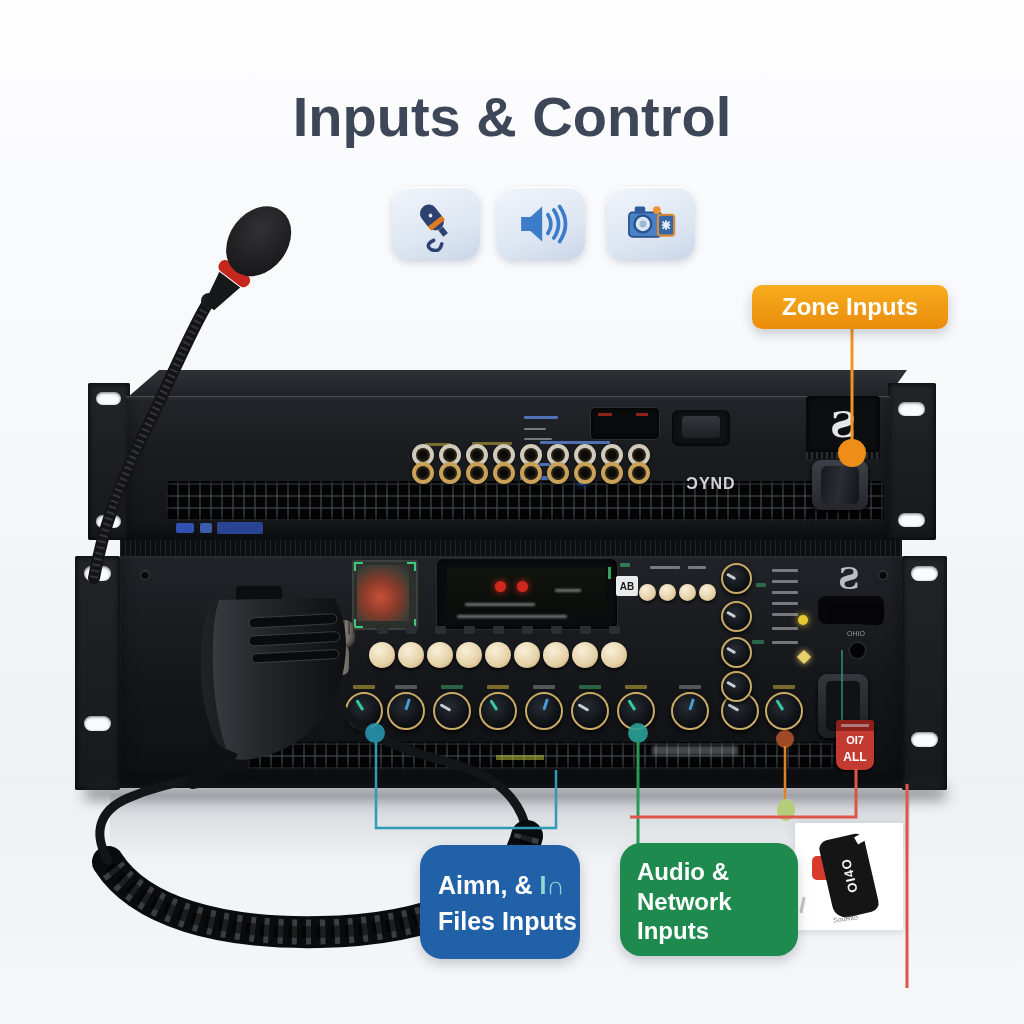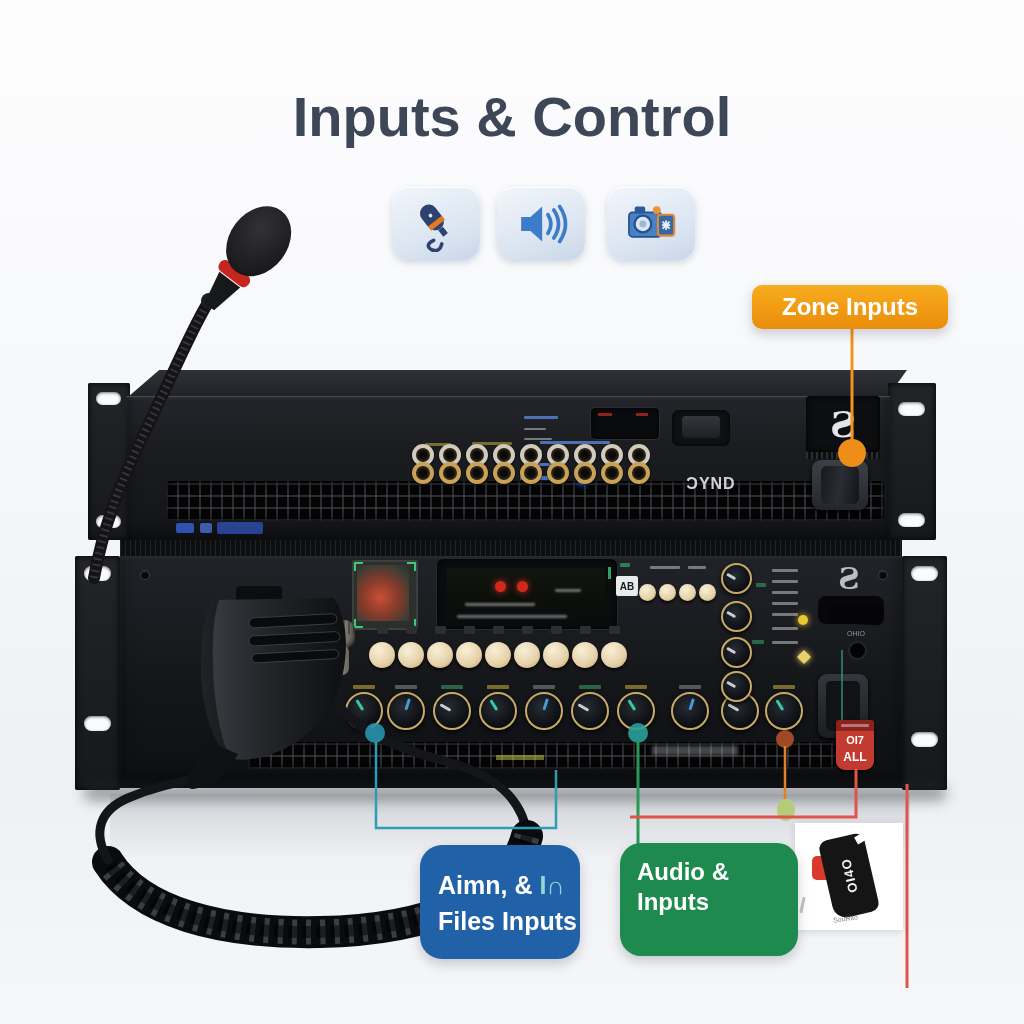--- a/index.html
+++ b/index.html
@@ -362,16 +362,17 @@
     <div class="abs" style="left:38px;top:92px;color:#6a6d72;font-size:7px;transform:rotate(-8deg);opacity:.85;">SouRito</div>
     <div class="abs" style="left:6px;top:74px;width:3px;height:16px;background:#9a9da2;opacity:.6;transform:rotate(12deg);"></div>
   </div>
 
   <div class="abs badge badge-blue">
     <div class="l1"><span>Aimn, &amp; </span><span class="accent">I∩</span></div>
     <div class="l2">Files Inputs</div>
   </div>
   <div class="abs badge badge-green">
     <div>Audio &amp;</div>
+    <div>Network</div>
     <div>Inputs</div>
   </div>
 
 </div>
 
 </body></html>

